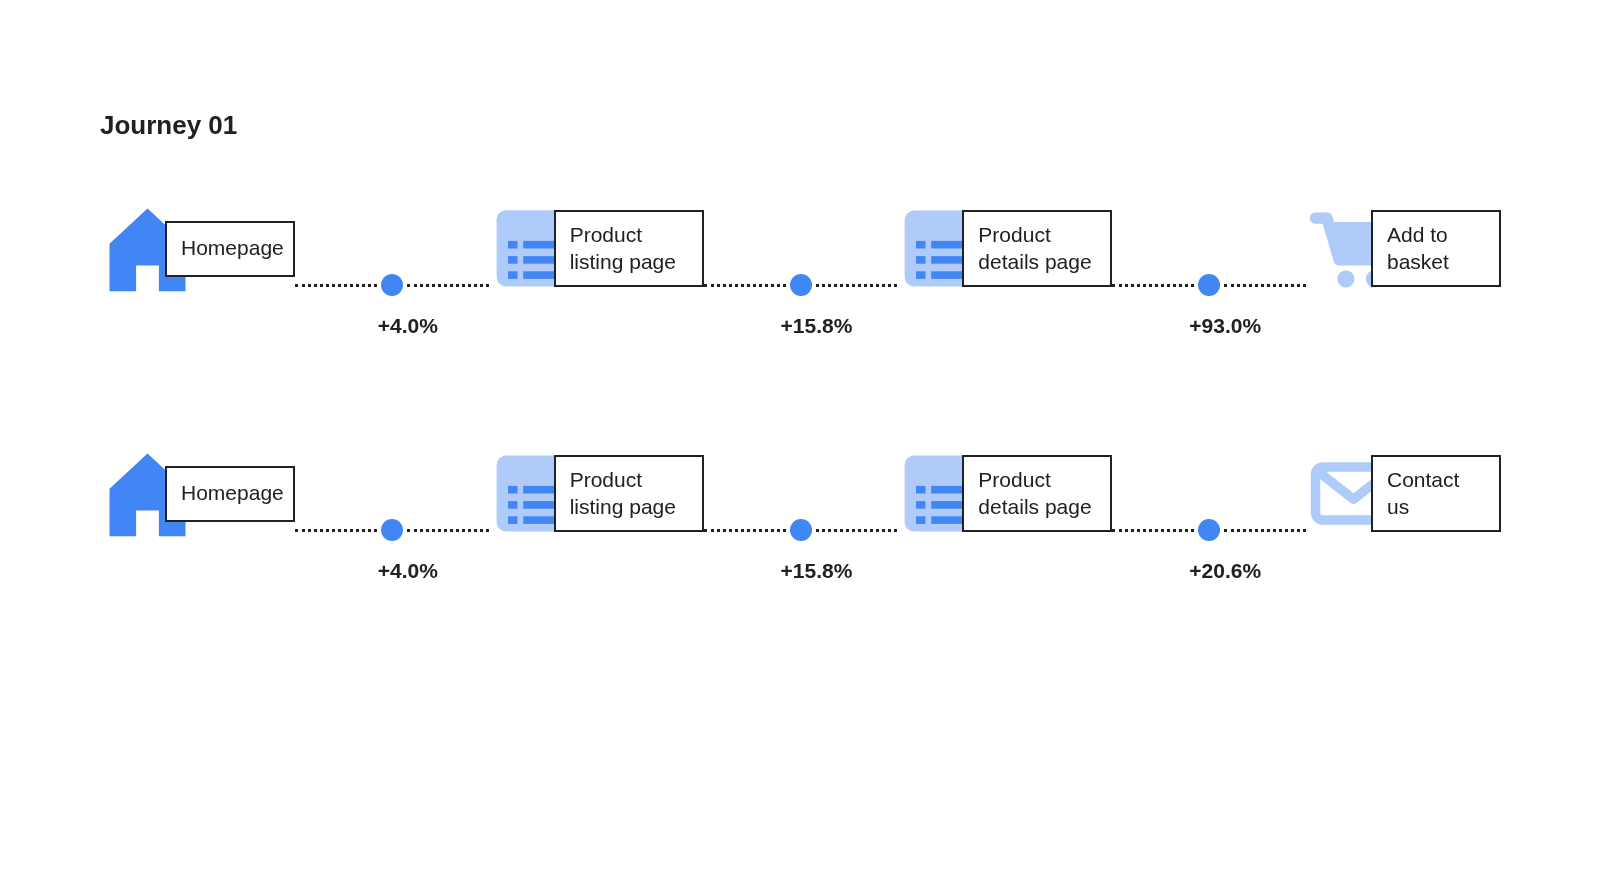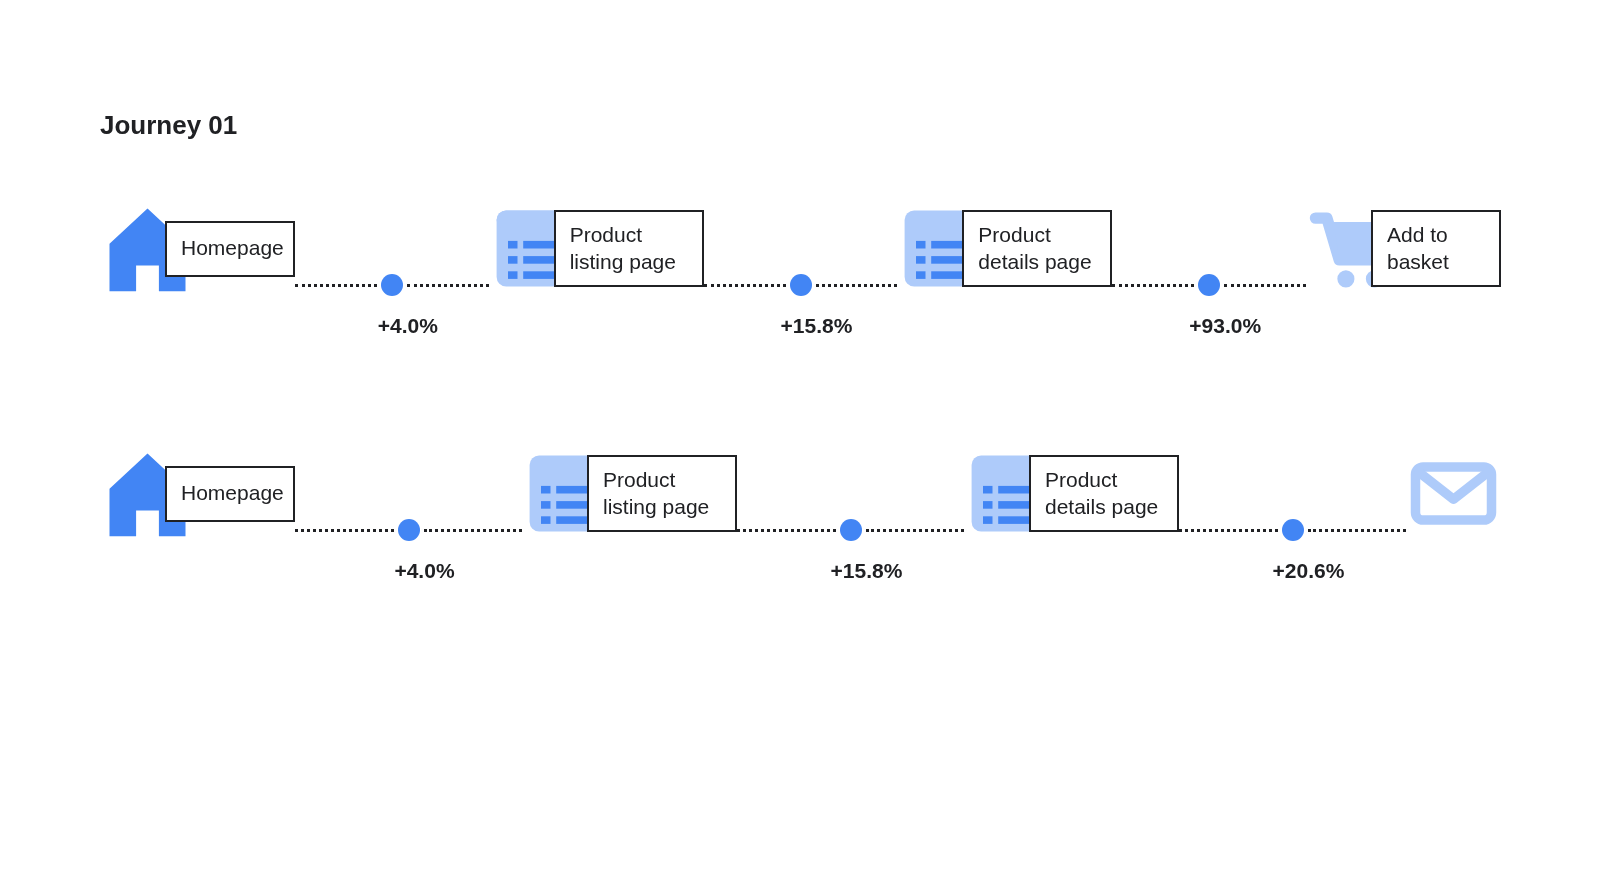--- a/index.html
+++ b/index.html
@@ -240,18 +240,19 @@
         <div class="connector-value">+20.6%</div>
       </div>
 
       <div class="step">
         <div class="step-icon">
           <svg width="95" height="95" viewBox="0 0 100 100">
             <rect x="10" y="22" width="80" height="56" rx="8" fill="none" stroke="#aecbfa" stroke-width="10"></rect>
             <polyline points="14,28 50,56 86,28" fill="none" stroke="#aecbfa" stroke-width="10" stroke-linejoin="round" stroke-linecap="round"></polyline>
           </svg>
         </div>
+        <div class="step-label narrow">Contact us</div>
       </div>
 
     </div>
   </div>
 
 </div>
 
 </body></html>

